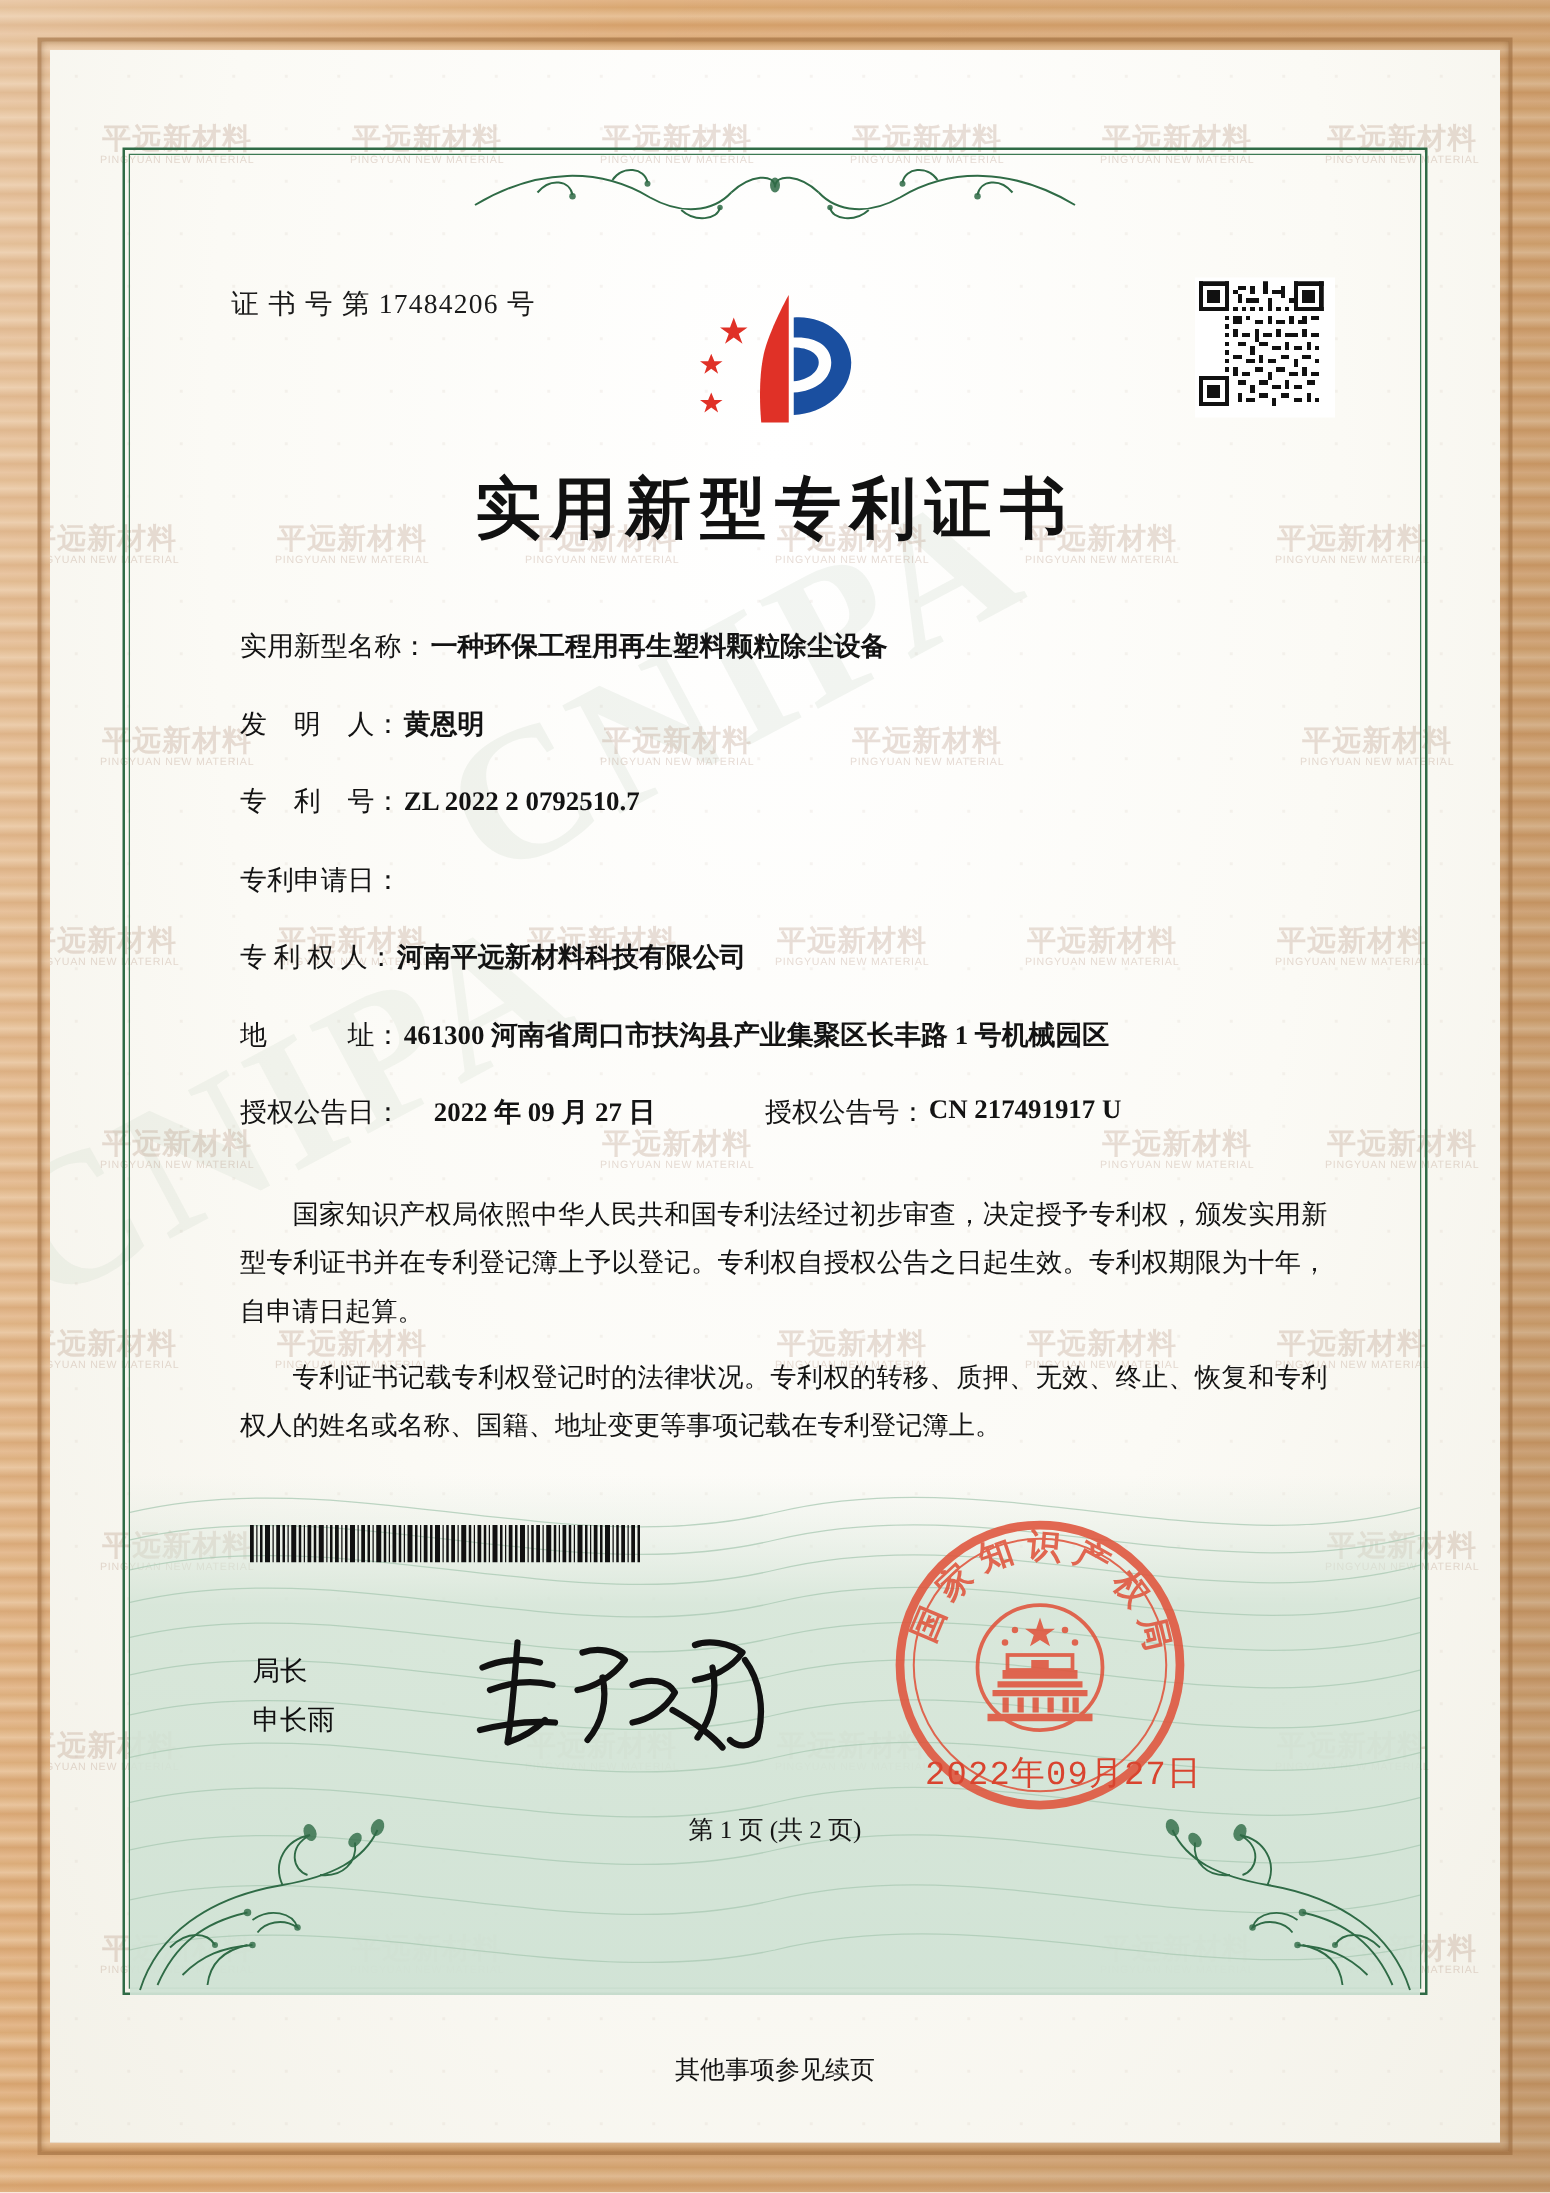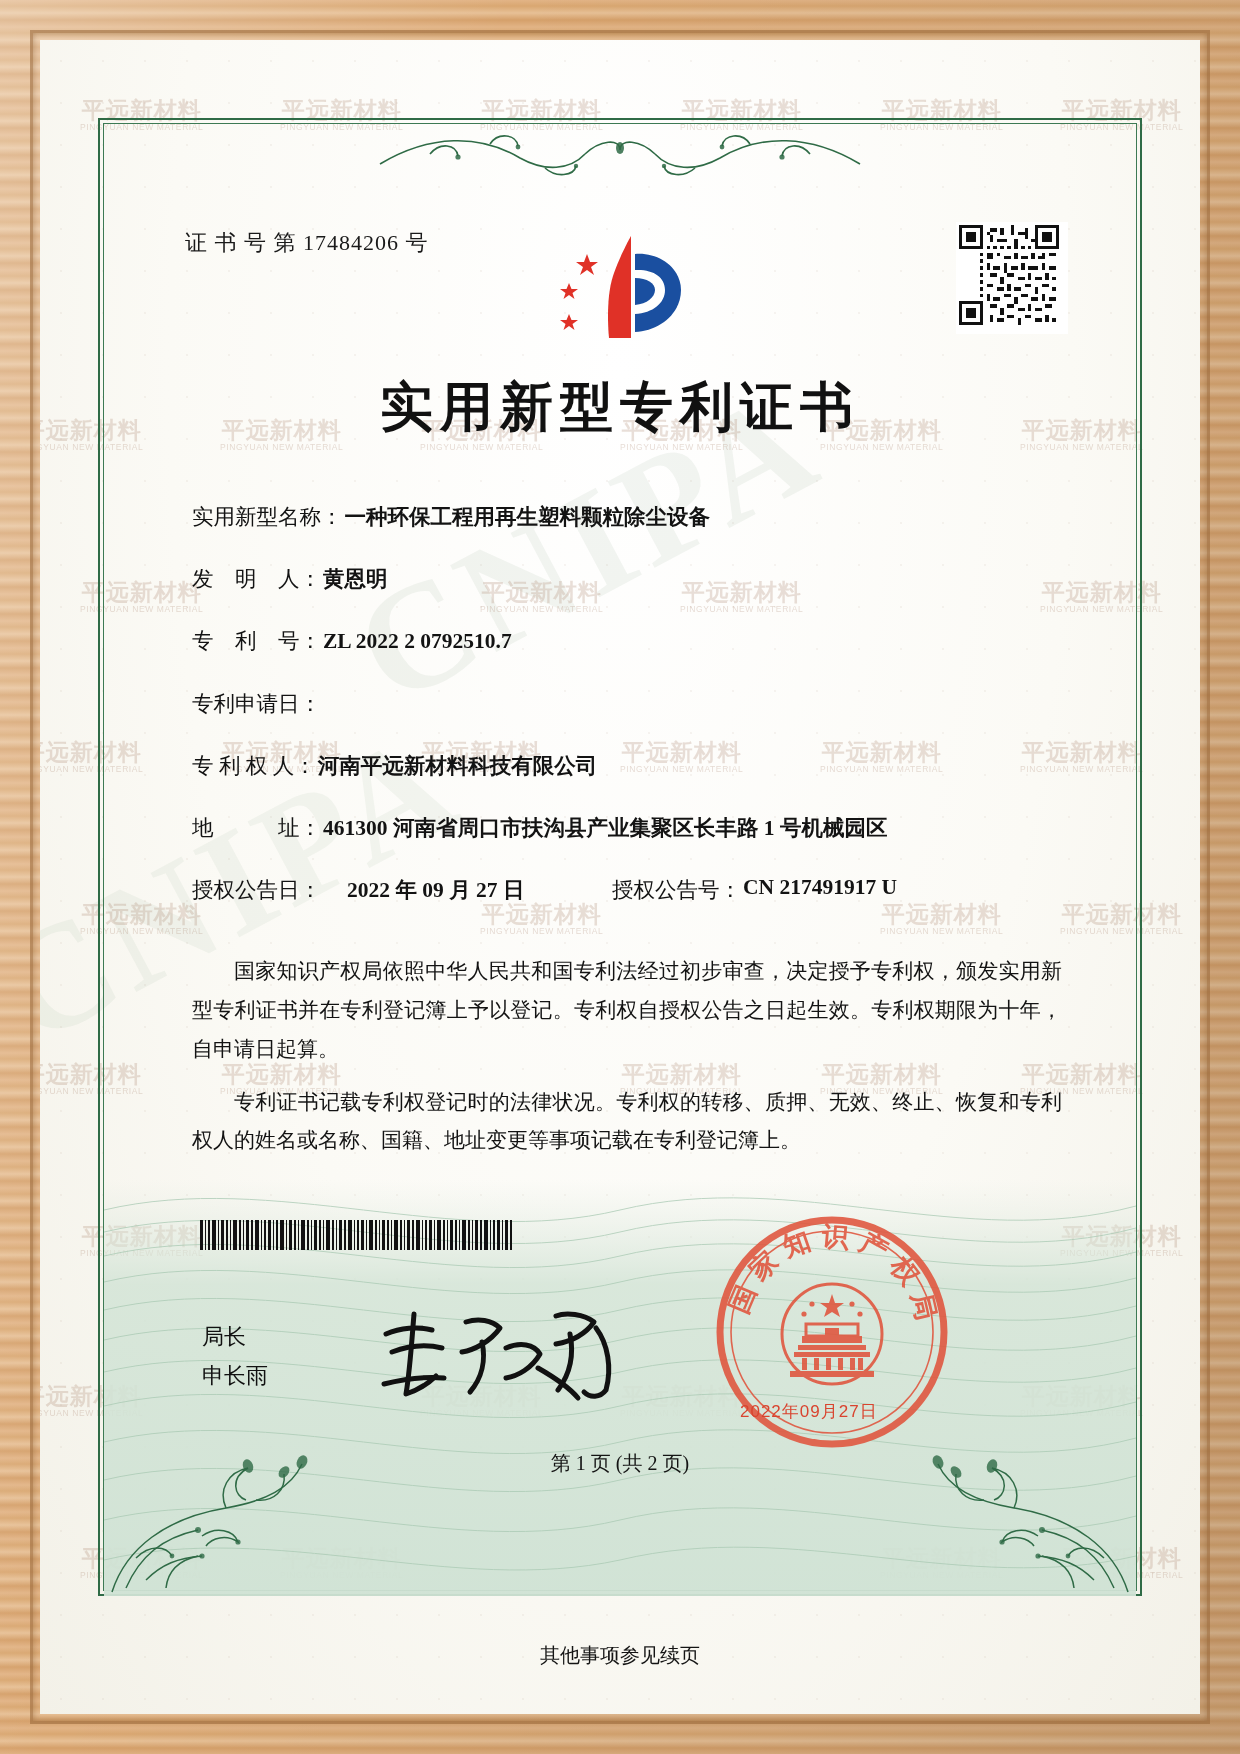--- a/index.html
+++ b/index.html
@@ -292,25 +292,25 @@
     left: 672px;
     top: 1172px;
     width: 240px;
     height: 240px;
     z-index: 7;
   }
   .seal-date {
     position: absolute;
     left: 700px;
     top: 1360px;
-    font-size: 17px;
+    font-size: 27px;
     color: #d9442f;
     letter-spacing: 1px;
     z-index: 8;
-    font-family: Liberation Sans, sans-serif;
+    font-family: Liberation Mono, monospace;
   }
 
   .page-num {
     position: absolute;
     left: 0; right: 0;
     top: 1410px;
     text-align: center;
     font-size: 20px;
     color: #141414;
     z-index: 7;

